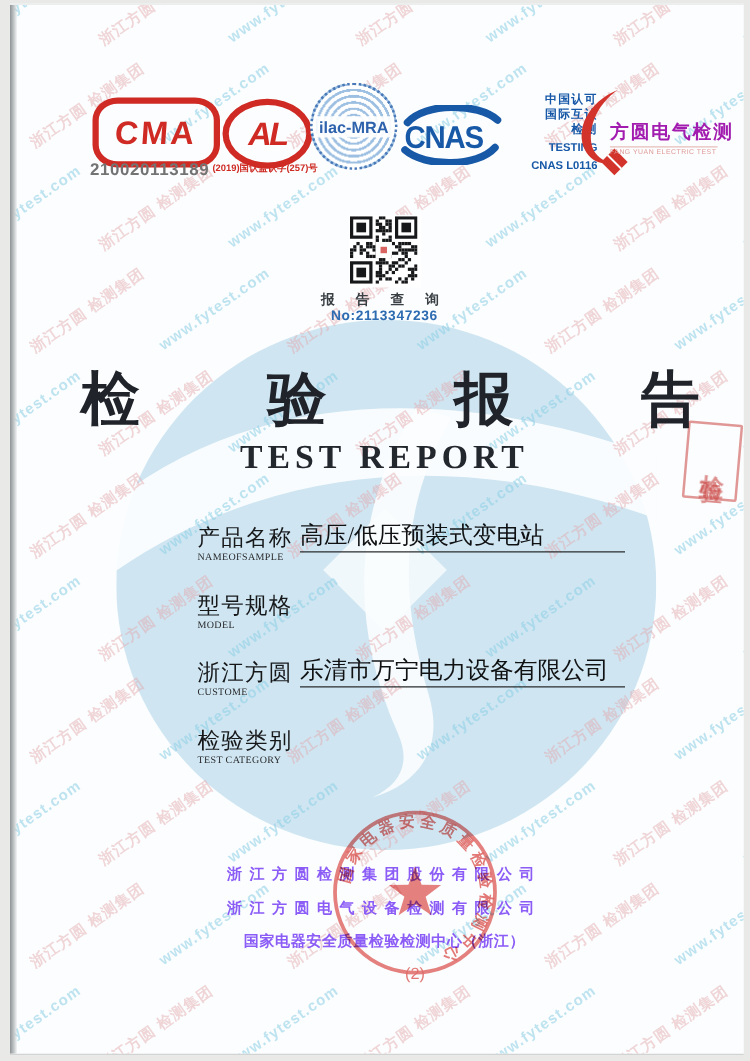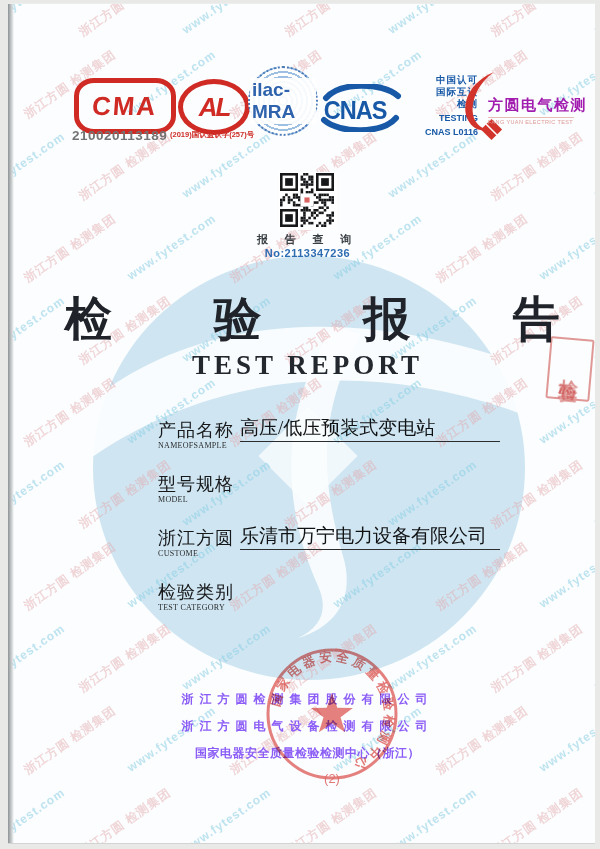--- a/index.html
+++ b/index.html
@@ -44,21 +44,21 @@
   }
   .cal-box span{color:#cf2b24;font-weight:bold;font-size:26px;font-style:italic;letter-spacing:-2px;}
   .cal-cap{left:150px;top:126px;width:110px;color:#cf2b24;font-size:7.5px;font-weight:bold;}
   .ilac{
     left:228px;top:62px;width:66px;height:66px;border-radius:50%;
     background:repeating-radial-gradient(circle at 50% 50%,#ffffff 0 3px,#9dc0e2 3px 5px);
     border:2px dotted #4a79b8;position:absolute;
     display:flex;align-items:center;justify-content:center;
   }
   .ilac .band{background:rgba(255,255,255,.92);padding:1px 2px;color:#2e62ac;
-    font-weight:bold;font-size:19px;letter-spacing:0;}
+    font-weight:bold;font-size:13px;letter-spacing:0;}
   .cnas{left:300px;top:80px;width:82px;height:48px;}
   .cnas svg{position:absolute;left:0;top:0;}
   .cnas .t{position:absolute;left:3px;top:13px;color:#1758a7;font-weight:bold;font-size:24px;letter-spacing:-1px;transform:scale(.98,1.05);}
   .cnas-side{left:388px;top:70px;width:70px;color:#1758a7;font-weight:bold;text-align:right;}
   .cnas-side .zh{font-size:9.5px;line-height:12px;letter-spacing:1px;}
   .cnas-side .en{font-size:9px;line-height:11px;margin-top:3px;letter-spacing:0;}
   .fy-swoosh{left:440px;top:66px;width:56px;height:74px;}
   .fy-text{left:468px;top:92px;width:110px;}
   .fy-text .zh{color:#a21caf;font-weight:bold;font-size:15px;letter-spacing:1.5px;}
   .fy-text .en{color:#df9a96;font-size:5.5px;letter-spacing:.4px;margin-top:2px;border-top:1px solid #e8bdb9;padding-top:1px;width:86px;}

